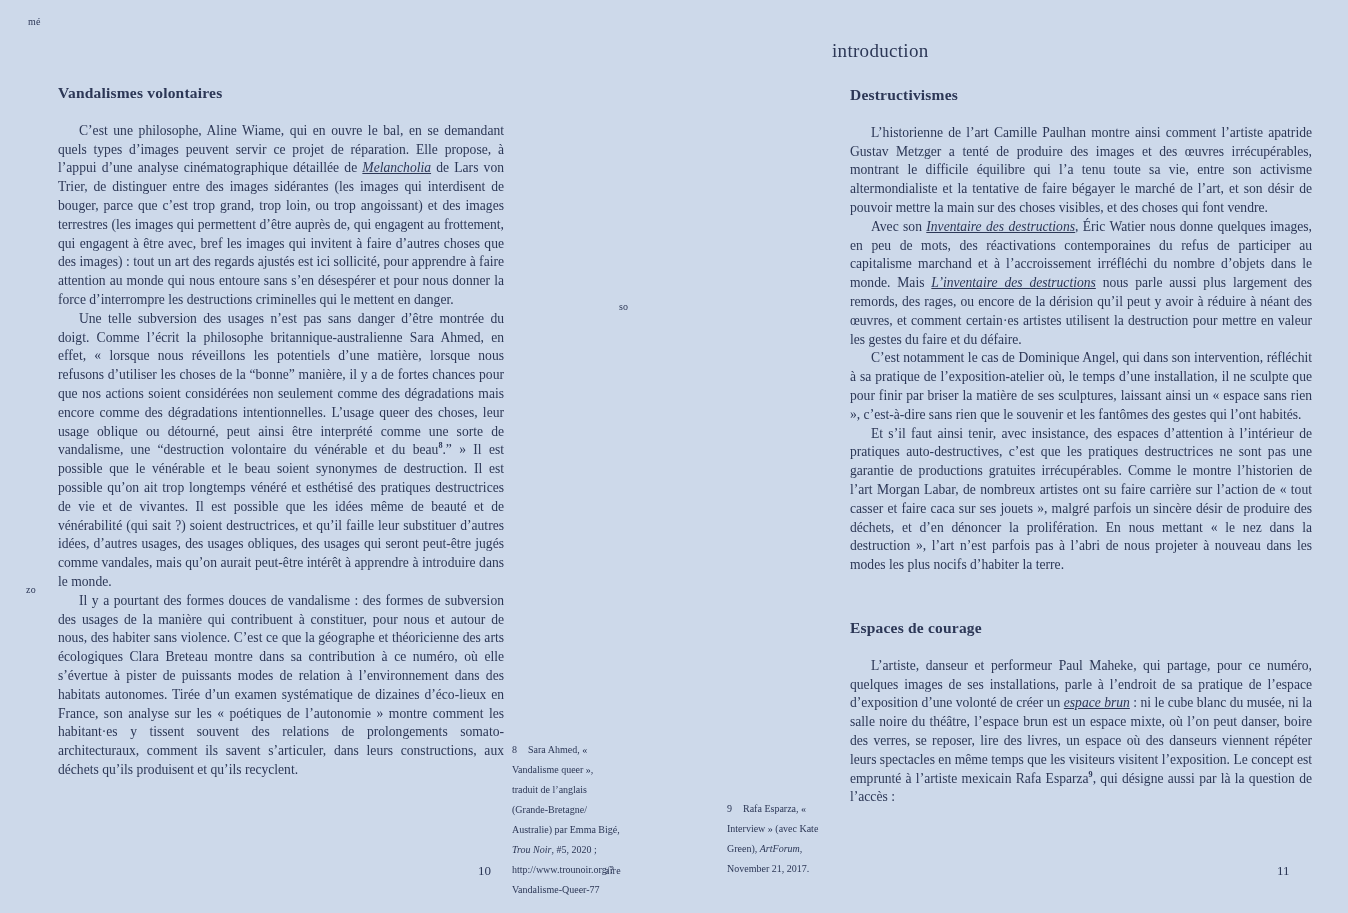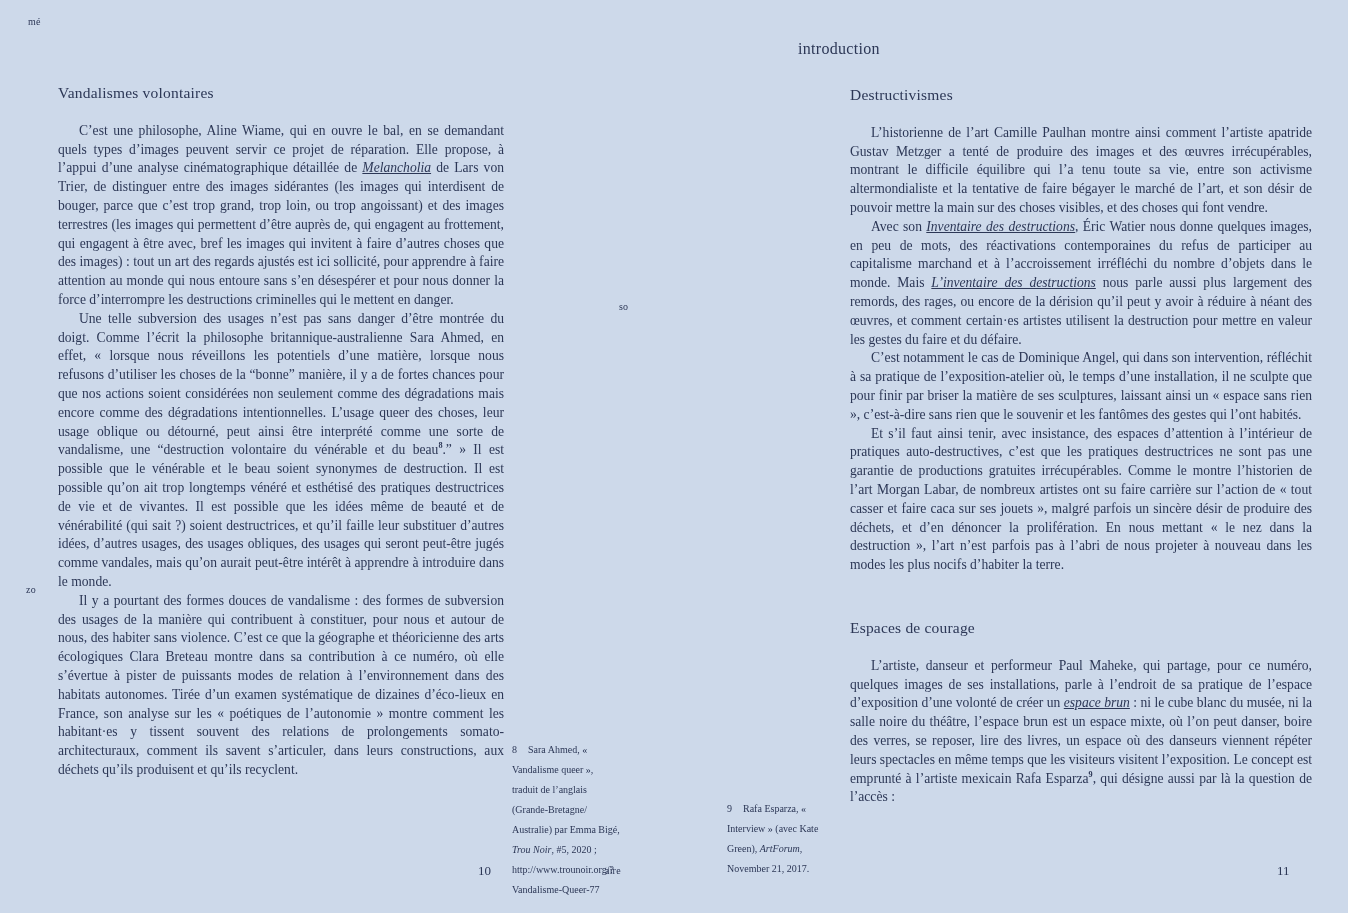--- a/index.html
+++ b/index.html
@@ -16,38 +16,38 @@
     text-align: justify;
     font-size: 13.6px;
     line-height: 18.8px;
     hyphens: auto;
     -webkit-hyphens: auto;
   }
   .left-col  { left: 58px;  top: 84px; width: 446px; }
   .right-col { left: 850px; top: 86px; width: 462px; }
   .col h2 {
     font-size: 15.5px;
-    font-weight: normal;
+    font-weight: bold;
     margin: 0 0 19px 0;
     text-align: left;
     letter-spacing: 0.2px;
   }
   .col h2.h2-later { margin-top: 44px; margin-bottom: 19px; }
   .col p { margin: 0; text-indent: 21px; }
   .col em { font-style: italic; text-decoration: underline; }
   sup.sup {
     font-size: 60%;
     line-height: 0;
     font-weight: bold;
     vertical-align: super;
   }
   .running-head {
     position: absolute;
-    left: 798px; top: 40px;
-    font-size: 16px;
+    left: 832px; top: 40px;
+    font-size: 19px;
     letter-spacing: 0.3px;
   }
   .fragment {
     position: absolute;
     font-size: 10px;
     letter-spacing: 0.2px;
     text-align: center;
   }
   .frag-me   { left: 28px;  top: 16px; }
   .frag-so   { left: 619px; top: 301px; }

